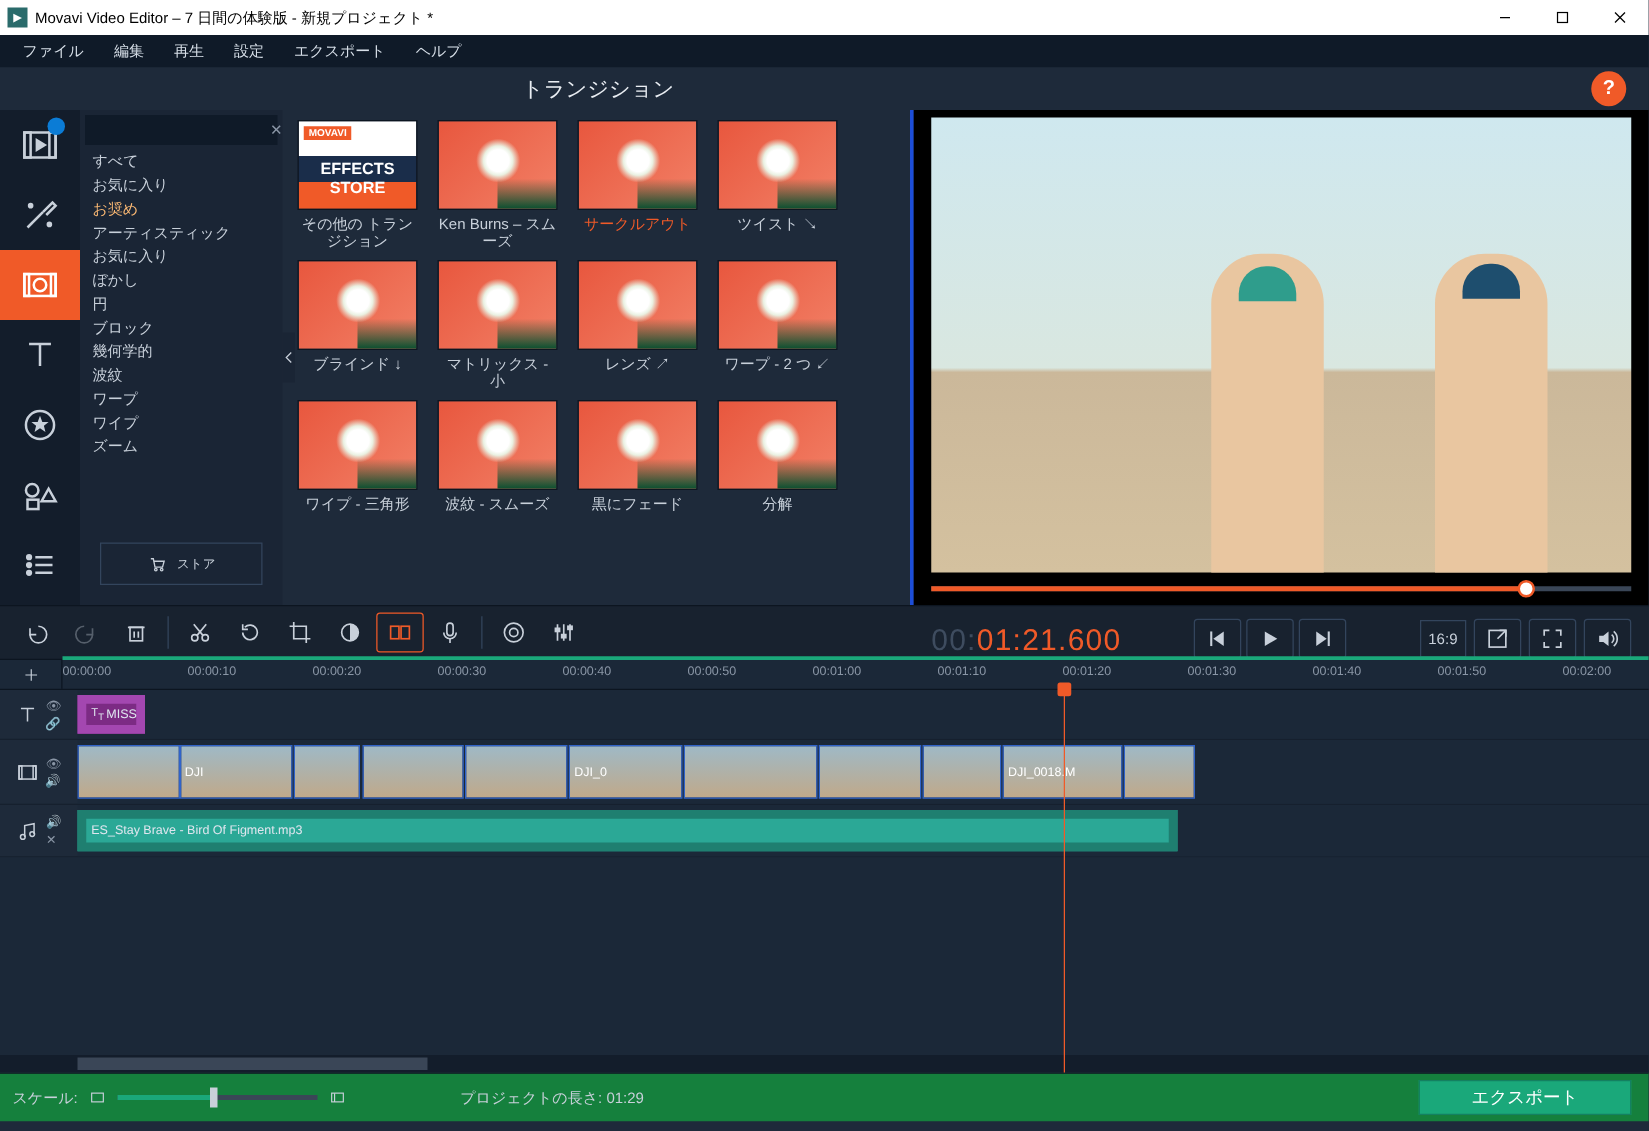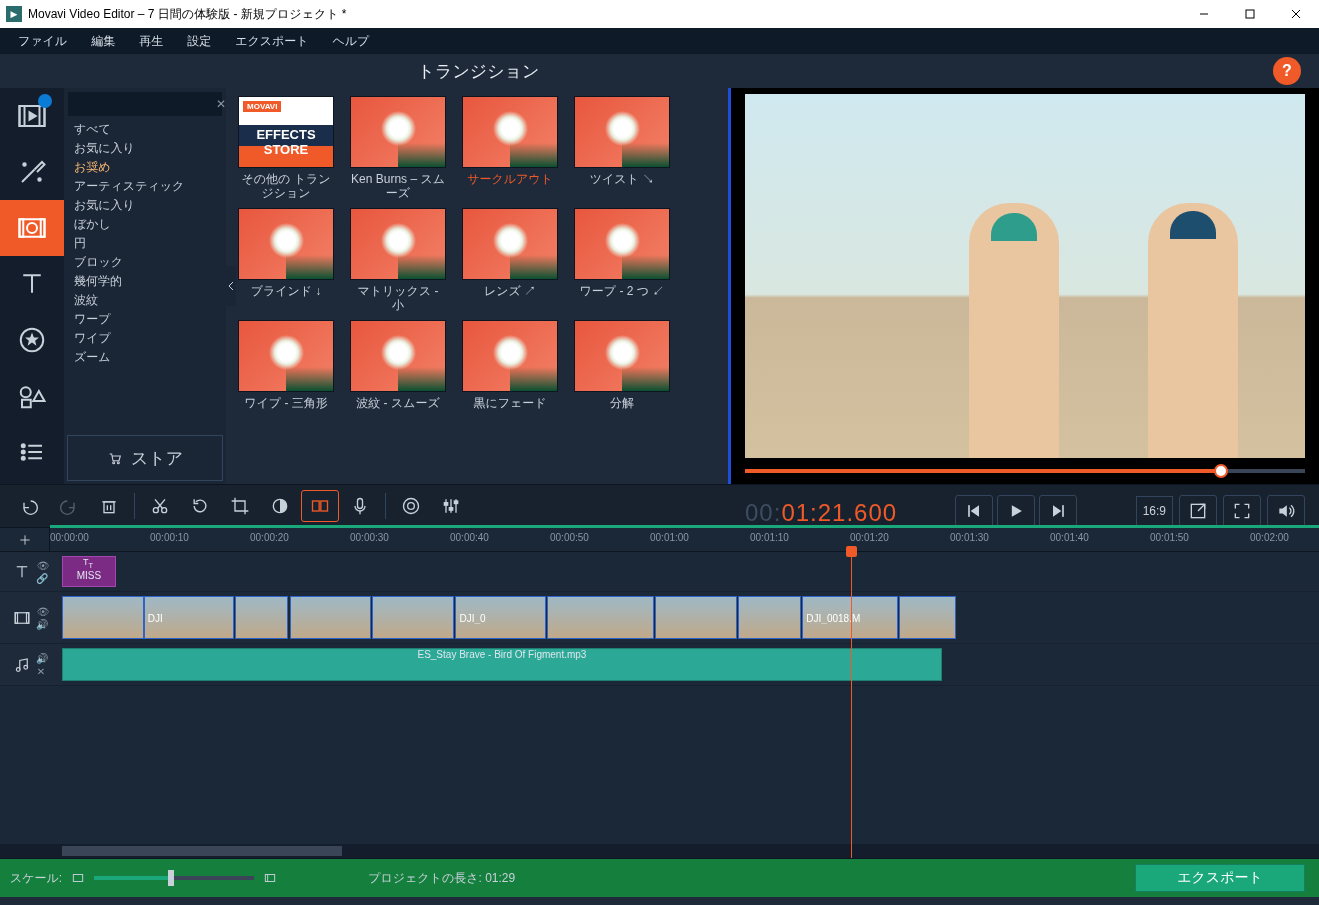--- a/index.html
+++ b/index.html
@@ -32,21 +32,21 @@
 .sbtn .dot { position:absolute; top:6px; right:12px; width:14px; height:14px; border-radius:50%; background:#0b7cd6;}
 
 
 .catpanel { grid-column: 2; grid-row: 2; background: #1a2535; display: flex; flex-direction: column; position:relative;}
 .search-row { display: flex; align-items:center; height: 24px; background: #0f1a28; margin: 4px 4px 2px 4px; padding:0 4px;}
 .search-row input { flex:1; background:transparent; border:none; color:#c8d0da; font-size:11px; outline:none;}
 .search-row .x { color:#8a96a6; font-size:12px; padding:0 2px;}
 .catlist { flex:1; padding: 2px 0 0 10px; font-size: 12px; line-height: 19px;}
 .catlist div { cursor:pointer; }
 .catlist .sel { color: #fdba74; }
-.storebtn { height: 46px; margin: 3px; border:1px solid #33455d; display:flex; align-items:center; justify-content:center; gap:8px; font-size:17px;}
+.storebtn { height: 34px; margin: 16px; border:1px solid #33455d; display:flex; align-items:center; justify-content:center; gap:8px; font-size:10px;}
 .collapse-handle { position:absolute; right:-10px; top:50%; transform:translateY(-50%); width:10px; height:40px; background:#1a2535; display:flex; align-items:center; justify-content:center;}
 
 
 .transgrid { grid-column: 3; grid-row: 2; background: #1e2a3a; padding: 8px 12px; overflow:hidden; border-right:3px solid #1d4ed8;}
 .tgrow { display: flex; gap: 16px; margin-bottom: 8px; }
 .titem { width: 96px; text-align: center; font-size: 12px; }
 .thumb { width: 96px; height: 72px; background: linear-gradient(135deg,#e8573e 0%,#f28066 100%); border:1px solid #0c1520; position:relative; overflow:hidden;}
 .thumb.store { background: linear-gradient(180deg,#fff 0 40%, #1a2d4a 40% 70%, #f05a28 70%); }
 .store .brand { position:absolute; top:4px; left:4px; background:#f05a28; color:#fff; font-size:8px; font-weight:bold; padding:1px 4px;}
 .store .txt { position:absolute; top:30px; width:100%; color:#fff; font-weight:bold; font-size:13px; text-align:center; line-height:15px;}
@@ -91,21 +91,21 @@
 .ruler{flex:1;position:relative;font-size:10px;color:#8a96a6;}
 .ruler span{position:absolute;top:4px;}
 .ruler-top{position:absolute;top:-3px;left:0;right:0;height:3px;background:#1aa87a;}
 
 
 .timeline { height: 306px; background:#1e2a3a; display:flex; flex-direction:column; position:relative;}
 .track { display:flex; border-bottom:1px solid #16202e;}
 .track-head { width:62px; display:flex; align-items:center; justify-content:center; gap:6px; color:#8a96a6; flex-direction:row;}
 .track-head .micro{display:flex;flex-direction:column;gap:2px;font-size:10px;}
 .track-body { flex:1; position:relative; background:#1b2838;}
-.tclip { position:absolute; top:4px; bottom:4px; border:1px solid #eab308; background:#253b63; font-size:10px; display:flex; align-items:center; padding:0 4px; color:#dfe6ef;flex-direction:column;}
+.tclip { position:absolute; top:4px; bottom:4px; border:7px solid #eab308; background:#253b63; font-size:10px; display:flex; align-items:center; padding:0 4px; color:#dfe6ef;}
 .tclip.title{background:#7c2b84;border-color:#a347b0;}
 .tclip.audio{background:#2ba896;border-color:#1f7f70;}
 .playhead{position:absolute;top:0;bottom:0;left:64.5%;width:1px;background:#f05a28;z-index:5;}
 .playhead::before{content:"";position:absolute;top:-6px;left:-5px;width:11px;height:11px;background:#f05a28;border-radius:2px;}
 .vthumb{position:absolute;top:4px;bottom:4px;background:linear-gradient(#9fb9c6,#c0a98a);border:1px solid #3063c9;}
 .scrollx{height:14px;background:#131d2b;display:flex;align-items:center;}
 .scrollx .bar{margin-left:62px;height:10px;width:280px;background:#3a4657;}
 
 
 .bottombar { height: 39px; background:#15803d; display:flex; align-items:center; padding:0 14px 0 10px; font-size:12px; border-top:1px solid #0c1520;}

